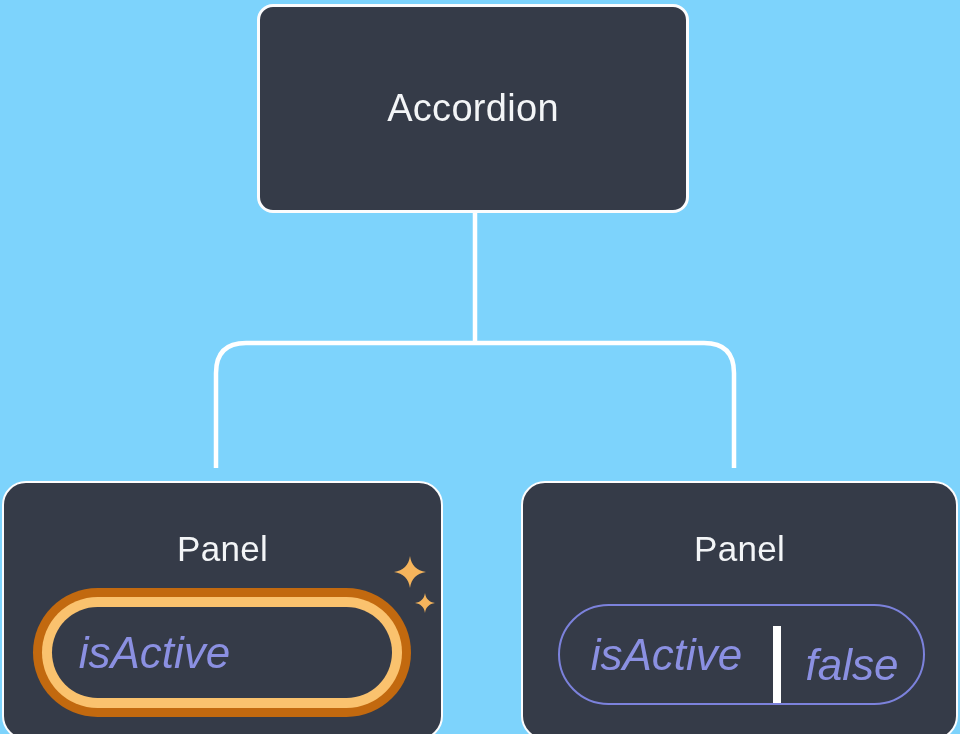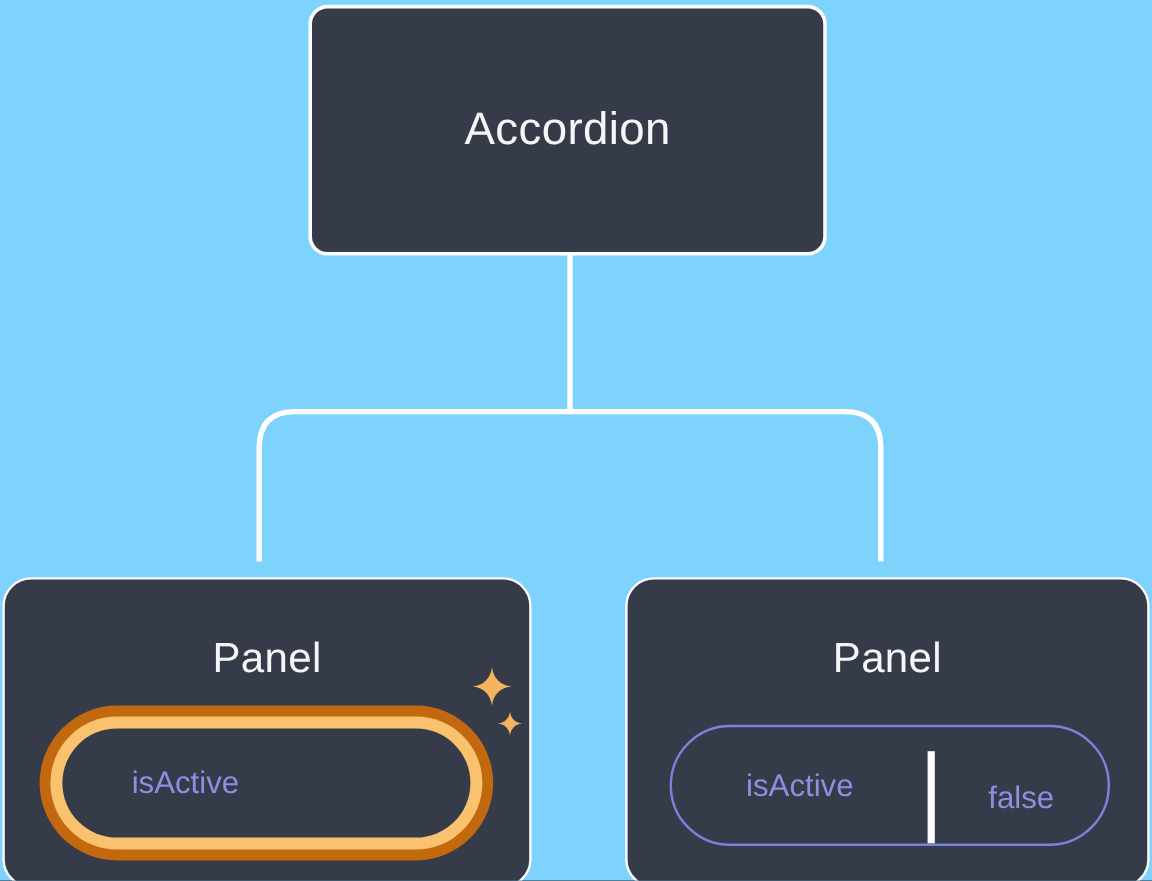--- a/index.html
+++ b/index.html
@@ -33,33 +33,33 @@
   .pill-ring-gold{
     width:100%;height:100%;border-radius:999px;background:#FAC26E;
     padding:10px;box-sizing:border-box;
   }
   .pill-content{
     width:100%;height:100%;border-radius:999px;background:#353B48;
     display:flex;overflow:hidden;
   }
   .pill-cell{
     display:flex;align-items:center;justify-content:center;
-    color:#8B90E2;font-size:26px;
+    color:#8B90E2;font-size:44px;font-style:italic;
   }
   .pill-content .name{width:205px;}
   .pill-content .value{flex:1;border-left:2px solid #DDA04F;}
   .bold{font-weight:700;}
   
   .pill-plain{
     position:absolute;left:35px;top:121px;width:367px;height:101px;
     border-radius:999px;border:2px solid #7C82DC;box-sizing:border-box;
     display:flex;overflow:hidden;
   }
   .pill-plain .name{width:213px;}
-  .pill-plain .value{flex:1;border-left:6px solid #ffffff;margin-top:20px;}
+  .pill-plain .value{flex:1;border-left:8px solid #ffffff;margin-top:20px;}
   .sparkles{position:absolute;left:384px;top:71px;}
   .sparkles path{fill:#F5B45C;}
 </style>
 </head>
 <body>
 
 <div class="canvas">
 
   <svg class="connectors" width="960" height="734" viewBox="0 0 960 734">
     <path d="M475 211 L475 343"></path>

